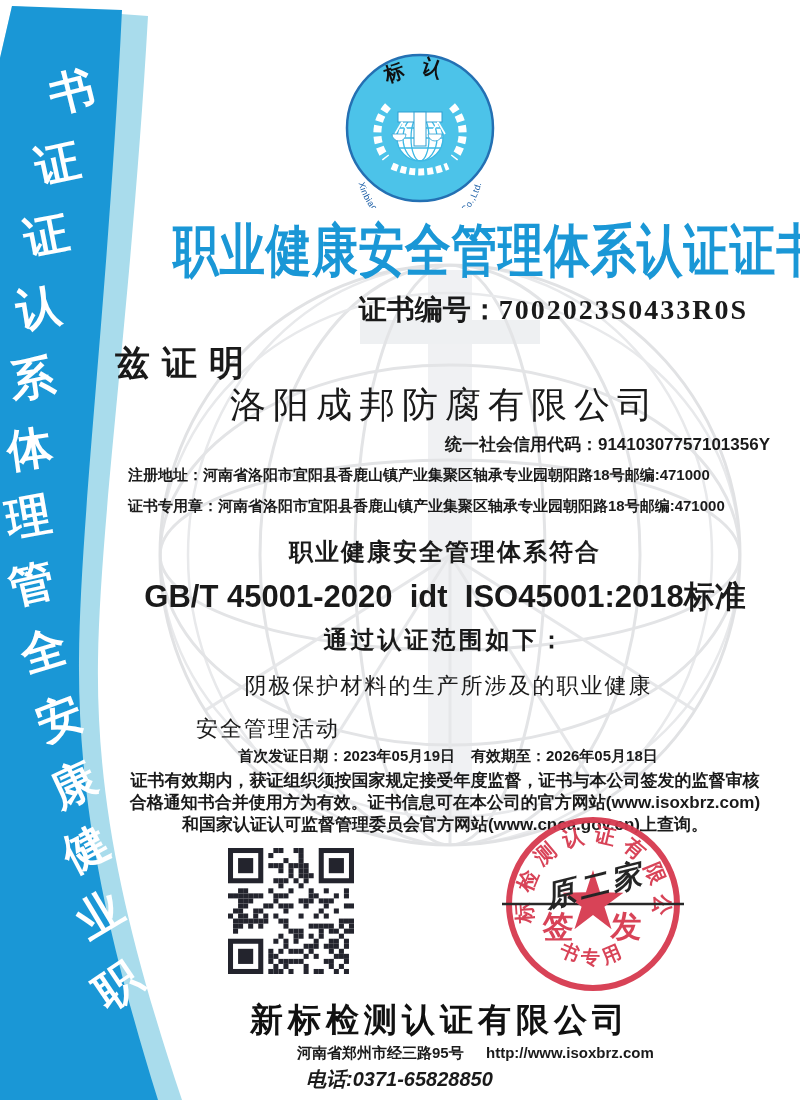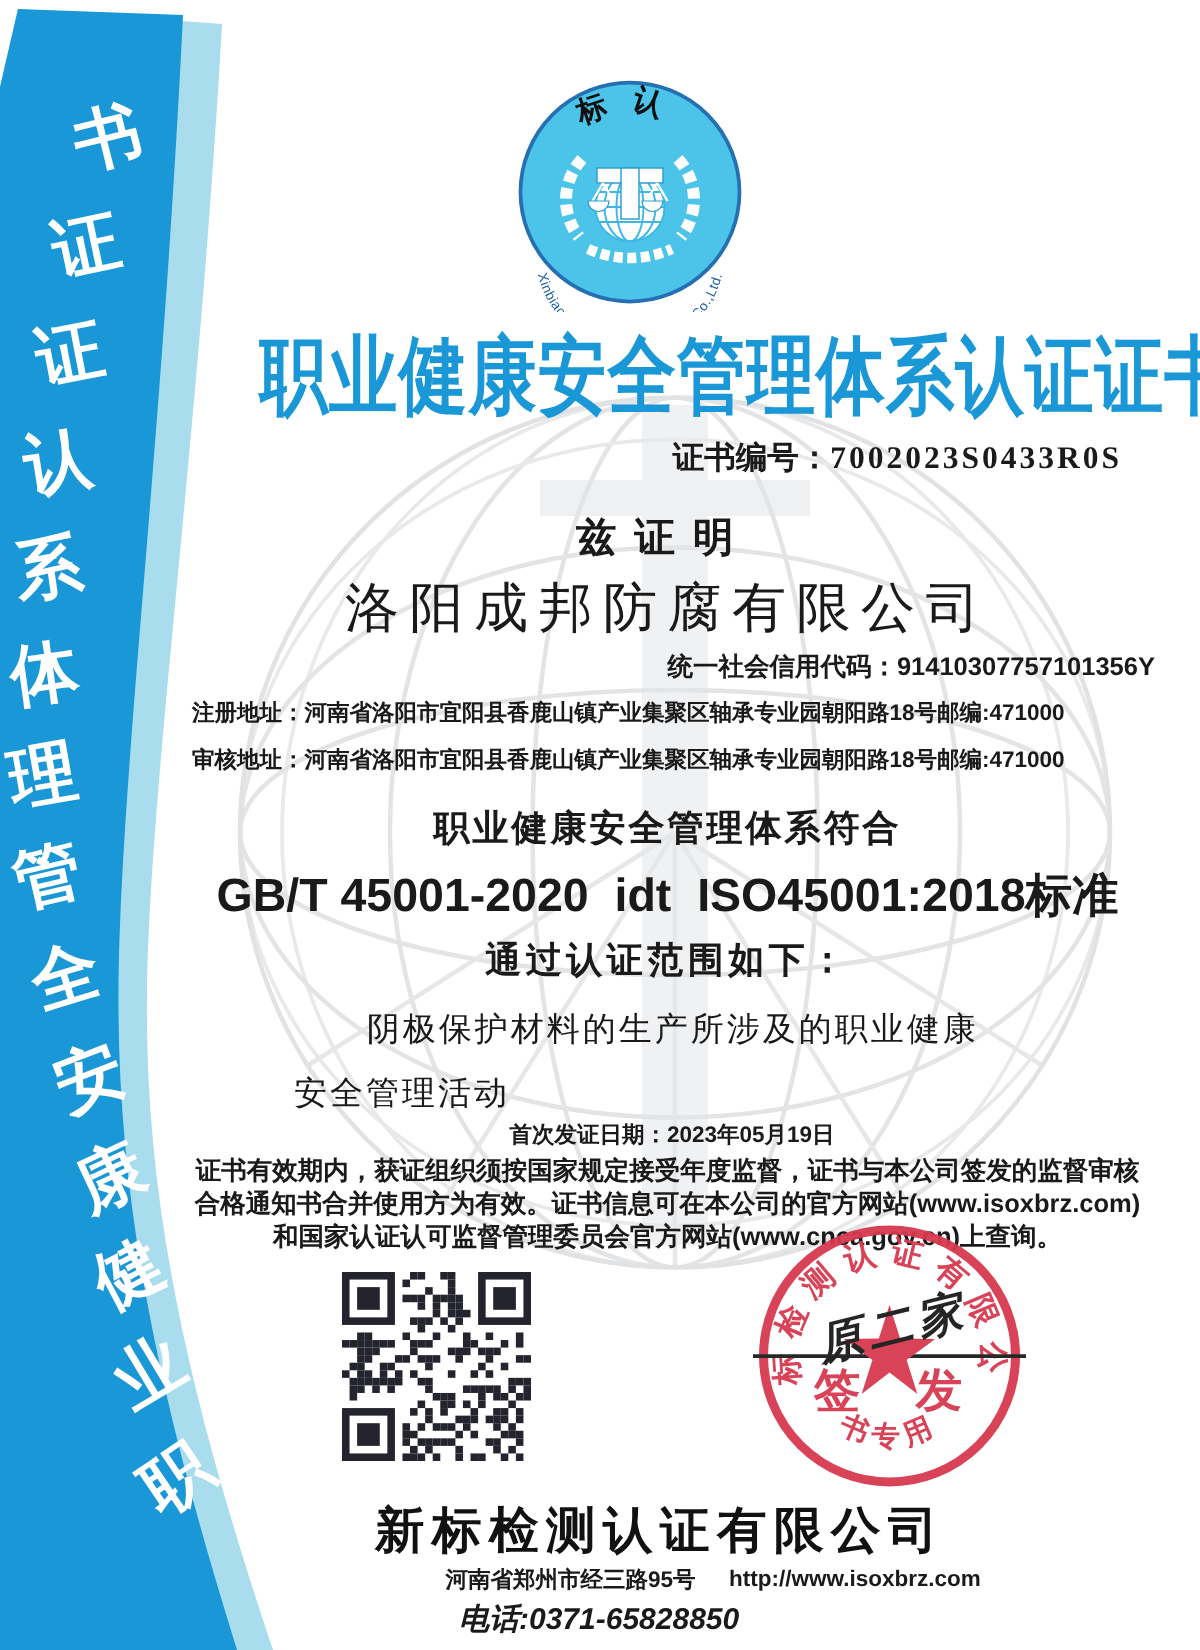--- a/index.html
+++ b/index.html
@@ -13,23 +13,23 @@
   #sash-svg{left:0;top:0;z-index:1;}
   #sash-chars{left:0;top:0;width:200px;height:1100px;z-index:2;}
   #sash-chars span{position:absolute;font-size:45px;font-weight:700;color:#ffffff;
                    line-height:1;display:block;}
   
   .content{z-index:3;}
   #logo{left:340px;top:50px;}
   #title{left:105px;right:15px;top:213px;text-align:center;color:#1a97d6;
          font-size:57px;font-weight:900;white-space:nowrap;letter-spacing:1px;
          transform:scaleX(0.80);transform-origin:50% 50%;}
-  #certno{left:300px;right:52px;top:291px;text-align:right;font-size:21px;font-weight:700;}
+  #certno{left:300px;right:52px;top:291px;text-align:right;font-size:28px;font-weight:700;}
   #certno .num{font-family:"Liberation Serif", serif;letter-spacing:2px;}
-  #statement{left:115px;right:30px;top:340px;text-align:center;font-size:27px;
+  #statement{left:115px;right:30px;top:340px;font-size:35px;
              font-weight:600;letter-spacing:12px;}
   #company{left:120px;right:30px;top:381px;text-align:center;font-size:36px;
            font-weight:500;letter-spacing:7px;}
   #creditcode{left:120px;right:30px;top:433px;text-align:right;font-size:17px;font-weight:700;}
   .addr-row{left:128px;width:500px;display:flex;font-size:15px;font-weight:700;white-space:nowrap;}
   #addr1{top:466px;}
   #addr2{top:497px;}
   .addr-zip{margin-left:auto;}
   #sysline{left:120px;right:30px;top:536px;text-align:center;font-size:24px;
            font-weight:600;letter-spacing:2px;}
@@ -159,38 +159,39 @@
   <div id="company" class="abs content">洛阳成邦防腐有限公司</div>
 
   <div id="creditcode" class="abs content">统一社会信用代码：91410307757101356Y</div>
 
   <div id="addr1" class="abs content addr-row">
     <span>注册地址：</span>
     <span>河南省洛阳市宜阳县香鹿山镇产业集聚区轴承专业园朝阳路18号</span>
     <span class="addr-zip">邮编:471000</span>
   </div>
   <div id="addr2" class="abs content addr-row">
-    <span>审核地址：</span>
+    <span>证书专用章：</span>
     <span>河南省洛阳市宜阳县香鹿山镇产业集聚区轴承专业园朝阳路18号</span>
     <span class="addr-zip">邮编:471000</span>
   </div>
 
   <div id="sysline" class="abs content">职业健康安全管理体系符合</div>
 
   <div id="stdline" class="abs content">GB/T 45001-2020  idt  ISO45001:2018标准</div>
 
   <div id="scope" class="abs content">
     <div class="l1">阴极保护材料的生产所涉及的职业健康</div>
     <div class="l2">安全管理活动</div>
   </div>
 
   <div id="scopehead" class="abs content">通过认证范围如下：</div>
 
   <div id="dates" class="abs content">
     <span>首次发证日期：2023年05月19日</span>
+    <span>有效期至：2026年05月18日</span>
   </div>
 
   <div id="legal2" class="abs content legal">合格通知书合并使用方为有效。证书信息可在本公司的官方网站(www.isoxbrz.com)</div>
   <div id="legal1" class="abs content legal">证书有效期内，获证组织须按国家规定接受年度监督，证书与本公司签发的监督审核</div>
   <div id="legal3" class="abs content legal">和国家认证认可监督管理委员会官方网站(www.cnca.gov.cn)上查询。</div>
 
   <svg id="qr" class="abs content" width="126" height="126" viewBox="0 0 125 125">
     <rect x="0" y="0" width="125" height="125" fill="#ffffff"></rect>
     <g id="qr-modules" fill="#23242d">
         <rect x="45" y="0" width="5" height="5"></rect>

